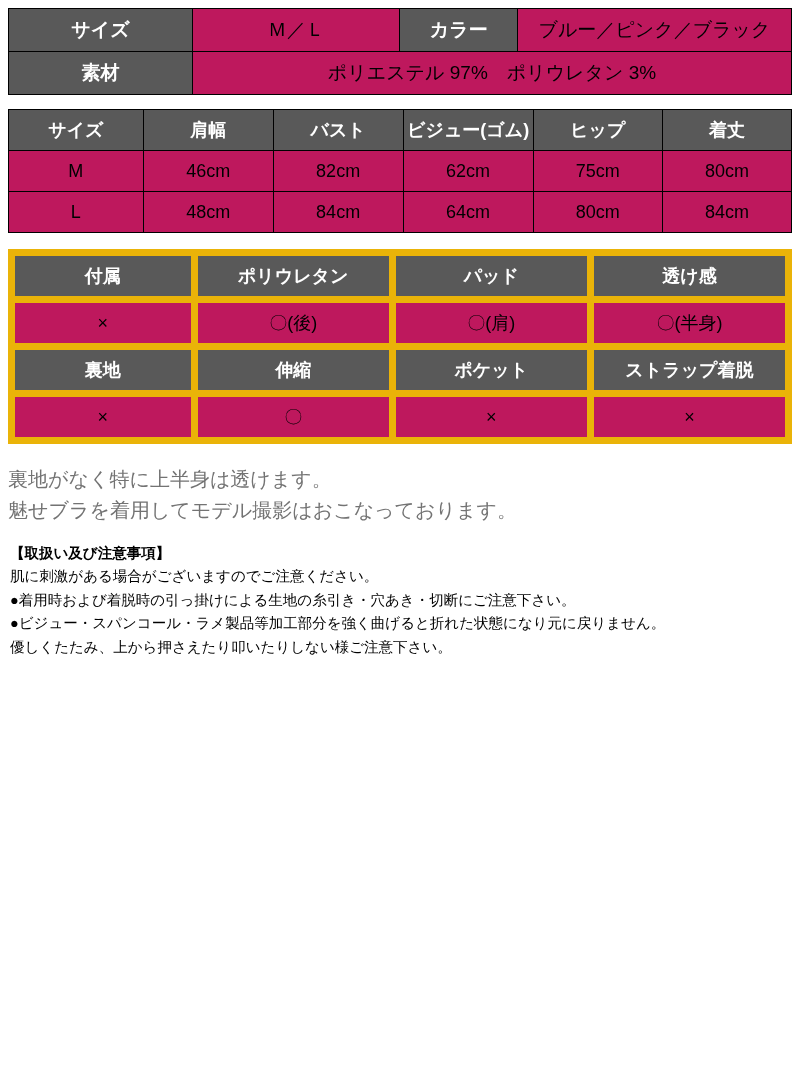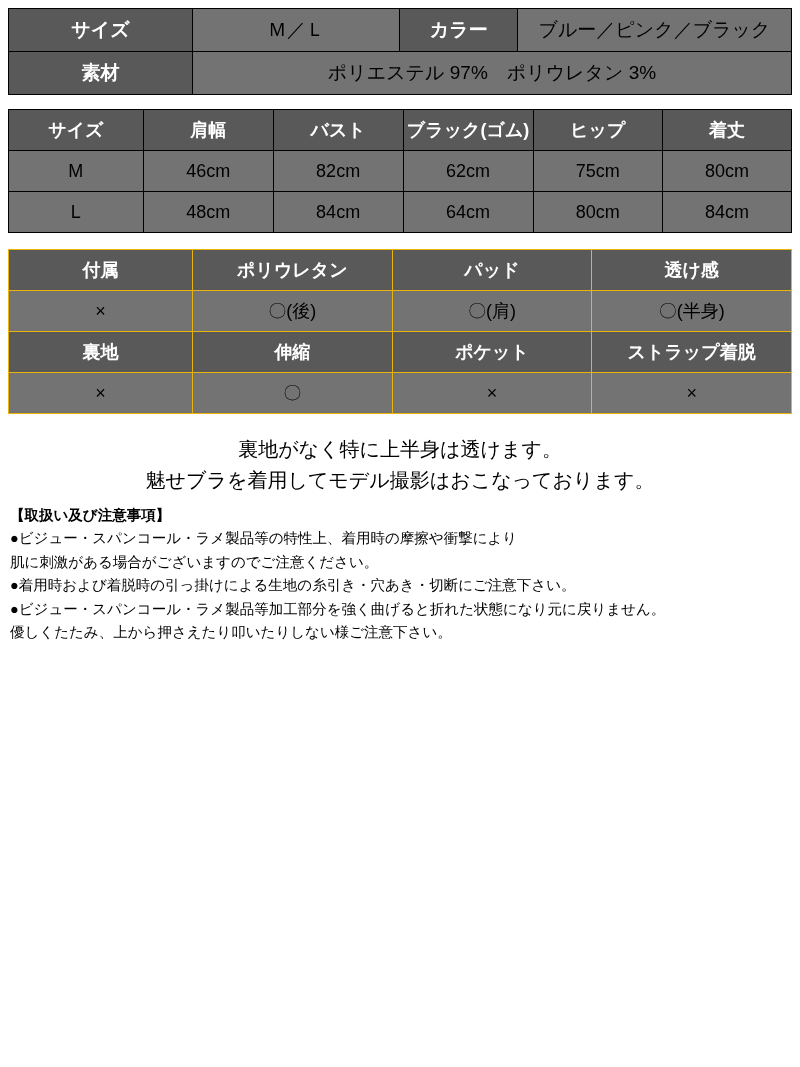--- a/index.html
+++ b/index.html
@@ -34,53 +34,53 @@
     text-align: center;
     vertical-align: middle;
     font-size: 19px;
   }
   .hdr {
     background: #595959;
     color: #ffffff;
     font-weight: bold;
   }
   .val {
-    background: #737373;
+    background: #be185d;
     color: #000000;
   }
   .spacer-14 { height: 14px; }
   .spacer-16 { height: 16px; }
 
   .tbl-size td {
     border: 1px solid #000000;
     height: 38px;
     text-align: center;
     vertical-align: middle;
     font-size: 18px;
   }
   .tbl-size td.hdr { font-size: 18px; }
 
   .tbl-feat td {
-    border: 1px solid #eab308;
+    border: 7px solid #eab308;
     height: 38px;
     text-align: center;
     vertical-align: middle;
     font-size: 18px;
   }
 
   .notes {
-    text-align: center;
+    text-align: left;
     font-size: 20px;
     line-height: 1.55;
     margin-top: 20px;
-    color: #000000;
+    color: #737373;
   }
 
   .care {
-    margin-top: 8px;
+    margin-top: 16px;
     font-size: 14.5px;
     line-height: 1.62;
     color: #000000;
     padding-left: 2px;
   }
   .care .care-title {
     font-weight: bold;
   }
   .care p {
     margin: 0;
@@ -121,21 +121,21 @@
       <col style="width:16.6%">
       <col style="width:16.6%">
       <col style="width:16.5%">
       <col style="width:16.5%">
     </colgroup>
     <tbody>
       <tr>
         <td class="hdr">サイズ</td>
         <td class="hdr">肩幅</td>
         <td class="hdr">バスト</td>
-        <td class="hdr">ブラック(ゴム)</td>
+        <td class="hdr">ビジュー(ゴム)</td>
         <td class="hdr">ヒップ</td>
         <td class="hdr">着丈</td>
       </tr>
       <tr>
         <td class="val">M</td>
         <td class="val">46cm</td>
         <td class="val">82cm</td>
         <td class="val">62cm</td>
         <td class="val">75cm</td>
         <td class="val">80cm</td>
@@ -188,20 +188,19 @@
     </tbody>
   </table>
 
   <div class="notes">
     <div>裏地がなく特に上半身は透けます。</div>
     <div>魅せブラを着用してモデル撮影はおこなっております。</div>
   </div>
 
   <div class="care">
     <p class="care-title">【取扱い及び注意事項】</p>
-    <p>●ビジュー・スパンコール・ラメ製品等の特性上、着用時の摩擦や衝撃により</p>
     <p>肌に刺激がある場合がございますのでご注意ください。</p>
     <p>●着用時および着脱時の引っ掛けによる生地の糸引き・穴あき・切断にご注意下さい。</p>
     <p>●ビジュー・スパンコール・ラメ製品等加工部分を強く曲げると折れた状態になり元に戻りません。</p>
     <p>優しくたたみ、上から押さえたり叩いたりしない様ご注意下さい。</p>
   </div>
 
 </div>
 
 </body></html>

